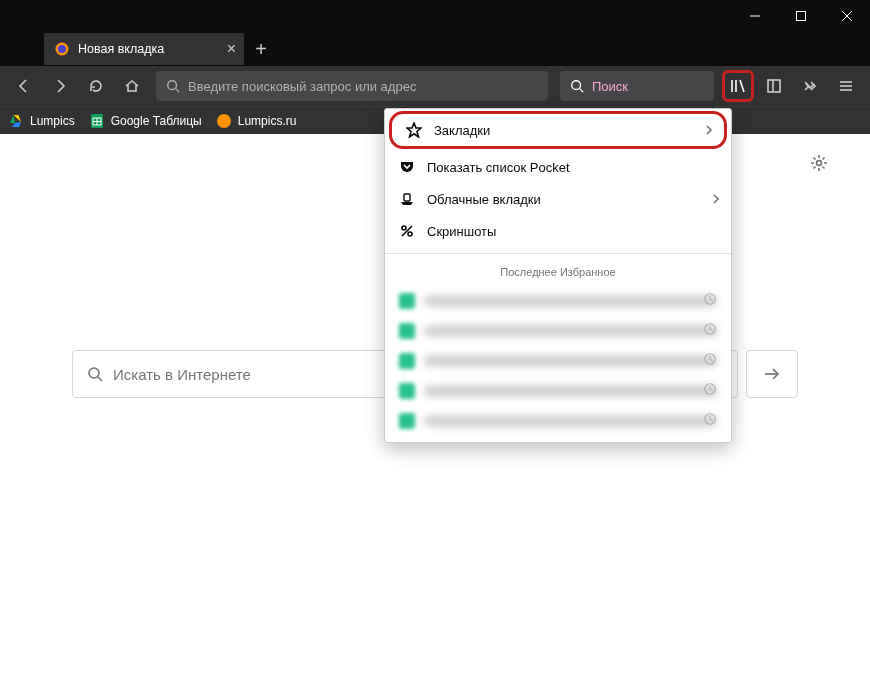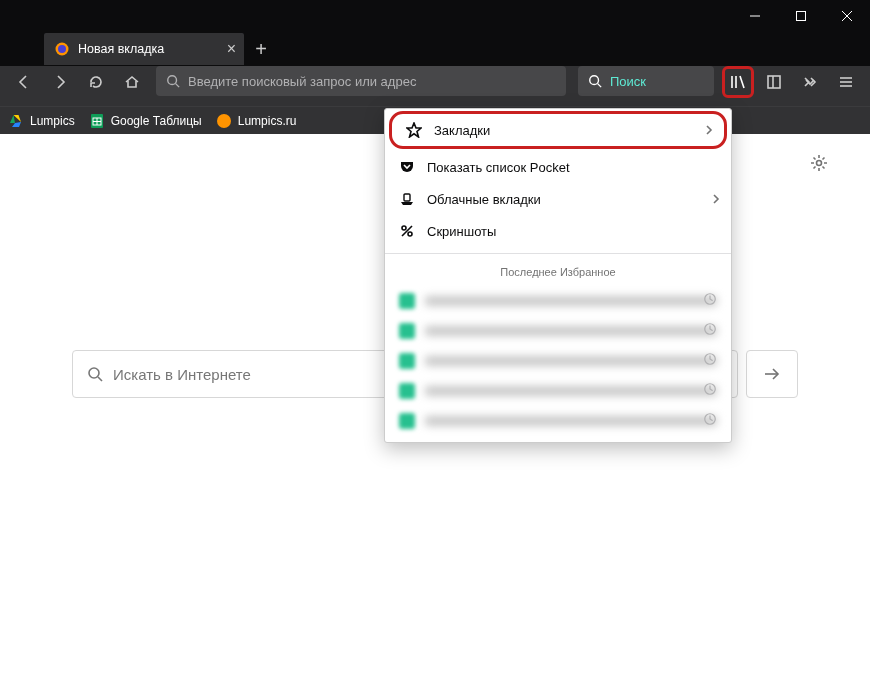--- a/index.html
+++ b/index.html
@@ -11,26 +11,26 @@
   .winbtn svg { width: 12px; height: 12px; stroke: #fff; stroke-width: 1; fill: none; }
 
   
   .tabstrip { height: 34px; background: #0c0c0d; display: flex; align-items: center; padding-left: 44px; }
   .tab { height: 32px; background: #323234; color: #fff; display: flex; align-items: center; padding: 0 10px 0 10px; min-width: 200px; font-size: 12.5px; position: relative; border-top-left-radius: 2px; border-top-right-radius: 2px;}
   .tab .favicon { width: 16px; height: 16px; margin-right: 8px; display: flex; align-items: center; justify-content: center;}
   .tab .close { position: absolute; right: 8px; color: #ccc; font-size: 16px; line-height: 1;}
   .newtab { width: 34px; height: 32px; display: flex; align-items: center; justify-content: center; color: #ccc; font-size: 20px;}
 
   
-  .navbar { height: 40px; background: #323234; display: flex; padding: 0 8px; gap: 4px;}
+  .navbar { height: 40px; background: #323234; display: flex; align-items: center; padding: 0 8px; gap: 4px;}
   .navbtn { width: 32px; height: 32px; display: flex; align-items: center; justify-content: center; color: #ccc; border-radius: 4px;}
   .navbtn svg { width: 16px; height: 16px; stroke: #ccc; stroke-width: 1.6; fill: none;}
   .urlbar { flex: 1; height: 30px; background: #474749; border-radius: 4px; display: flex; align-items: center; padding: 0 10px; color: #b1b1b3; font-size: 13px; margin: 0 4px;}
   .urlbar .icn { margin-right: 8px; display:flex; }
-  .searchbar { width: 136px; height: 30px; background: #474749; border-radius: 4px; display: flex; align-items: center; padding: 0 10px; color: #5eead4; font-size: 13px; margin: 0 4px;}
+  .searchbar { width: 154px; height: 30px; background: #474749; border-radius: 4px; display: flex; align-items: center; padding: 0 10px; color: #f9a8d4; font-size: 13px; margin: 0 4px;}
   .searchbar .icn { margin-right: 8px; display:flex;}
   .library-btn { width: 32px; height: 32px; display: flex; align-items: center; justify-content: center; border-radius: 4px;}
   .library-btn.highlighted { border: 3px solid #c92020; border-radius: 6px;}
 
   
   .bmtoolbar { height: 28px; background: #323234; display: flex; align-items: center; padding: 0 8px; gap: 14px; border-top: 1px solid #3b3b3d;}
   .bm-item { display: flex; align-items: center; color: #fff; font-size: 12px; gap: 6px;}
   .bm-fav { width: 16px; height: 16px; display:flex; align-items:center; justify-content:center;}
 
   

